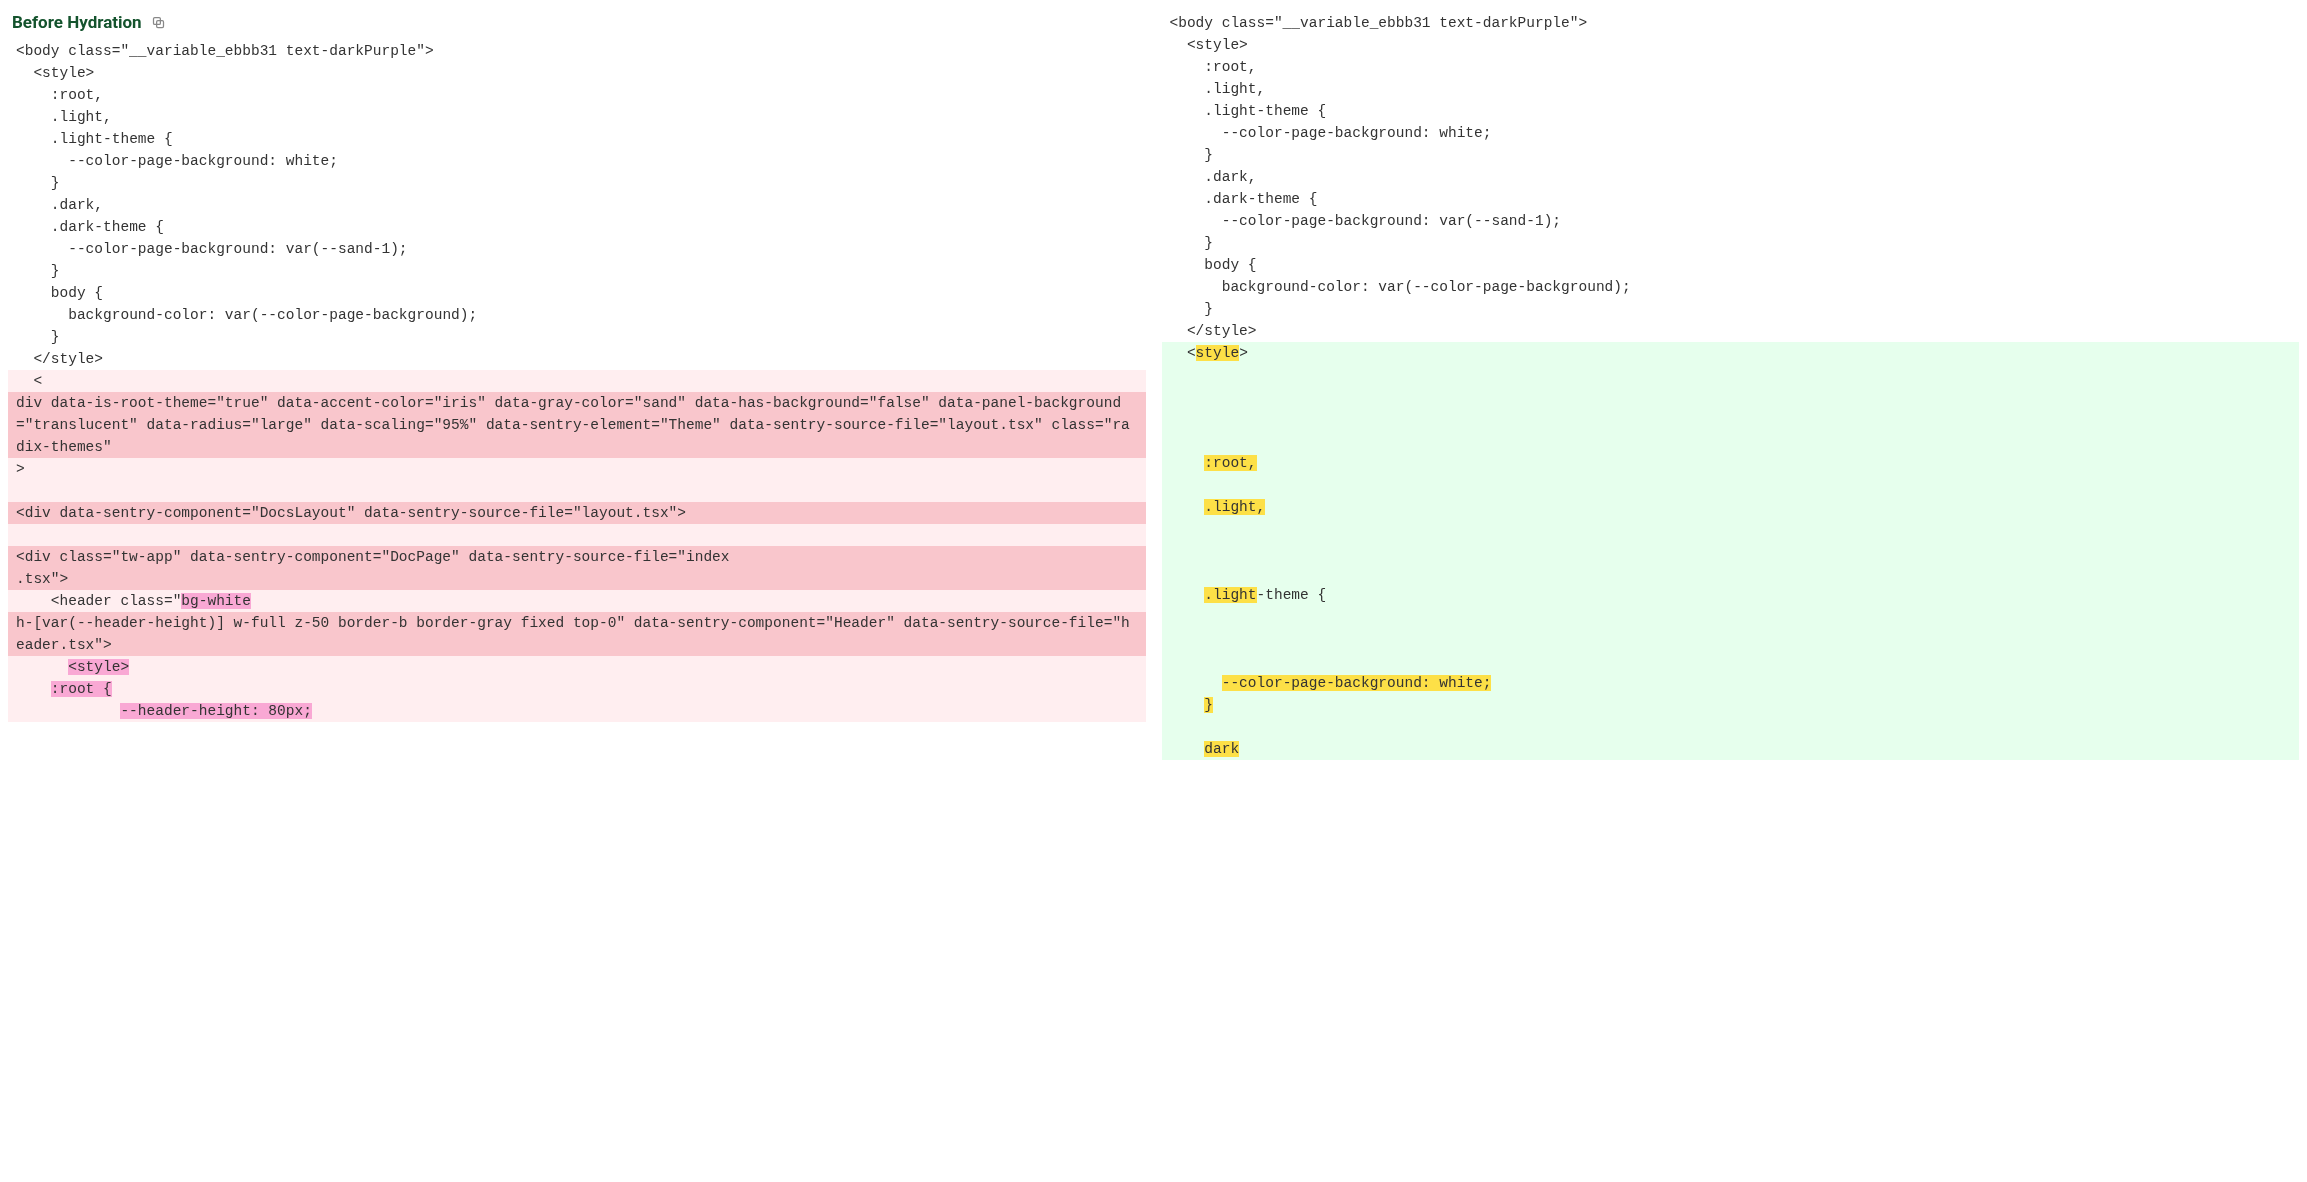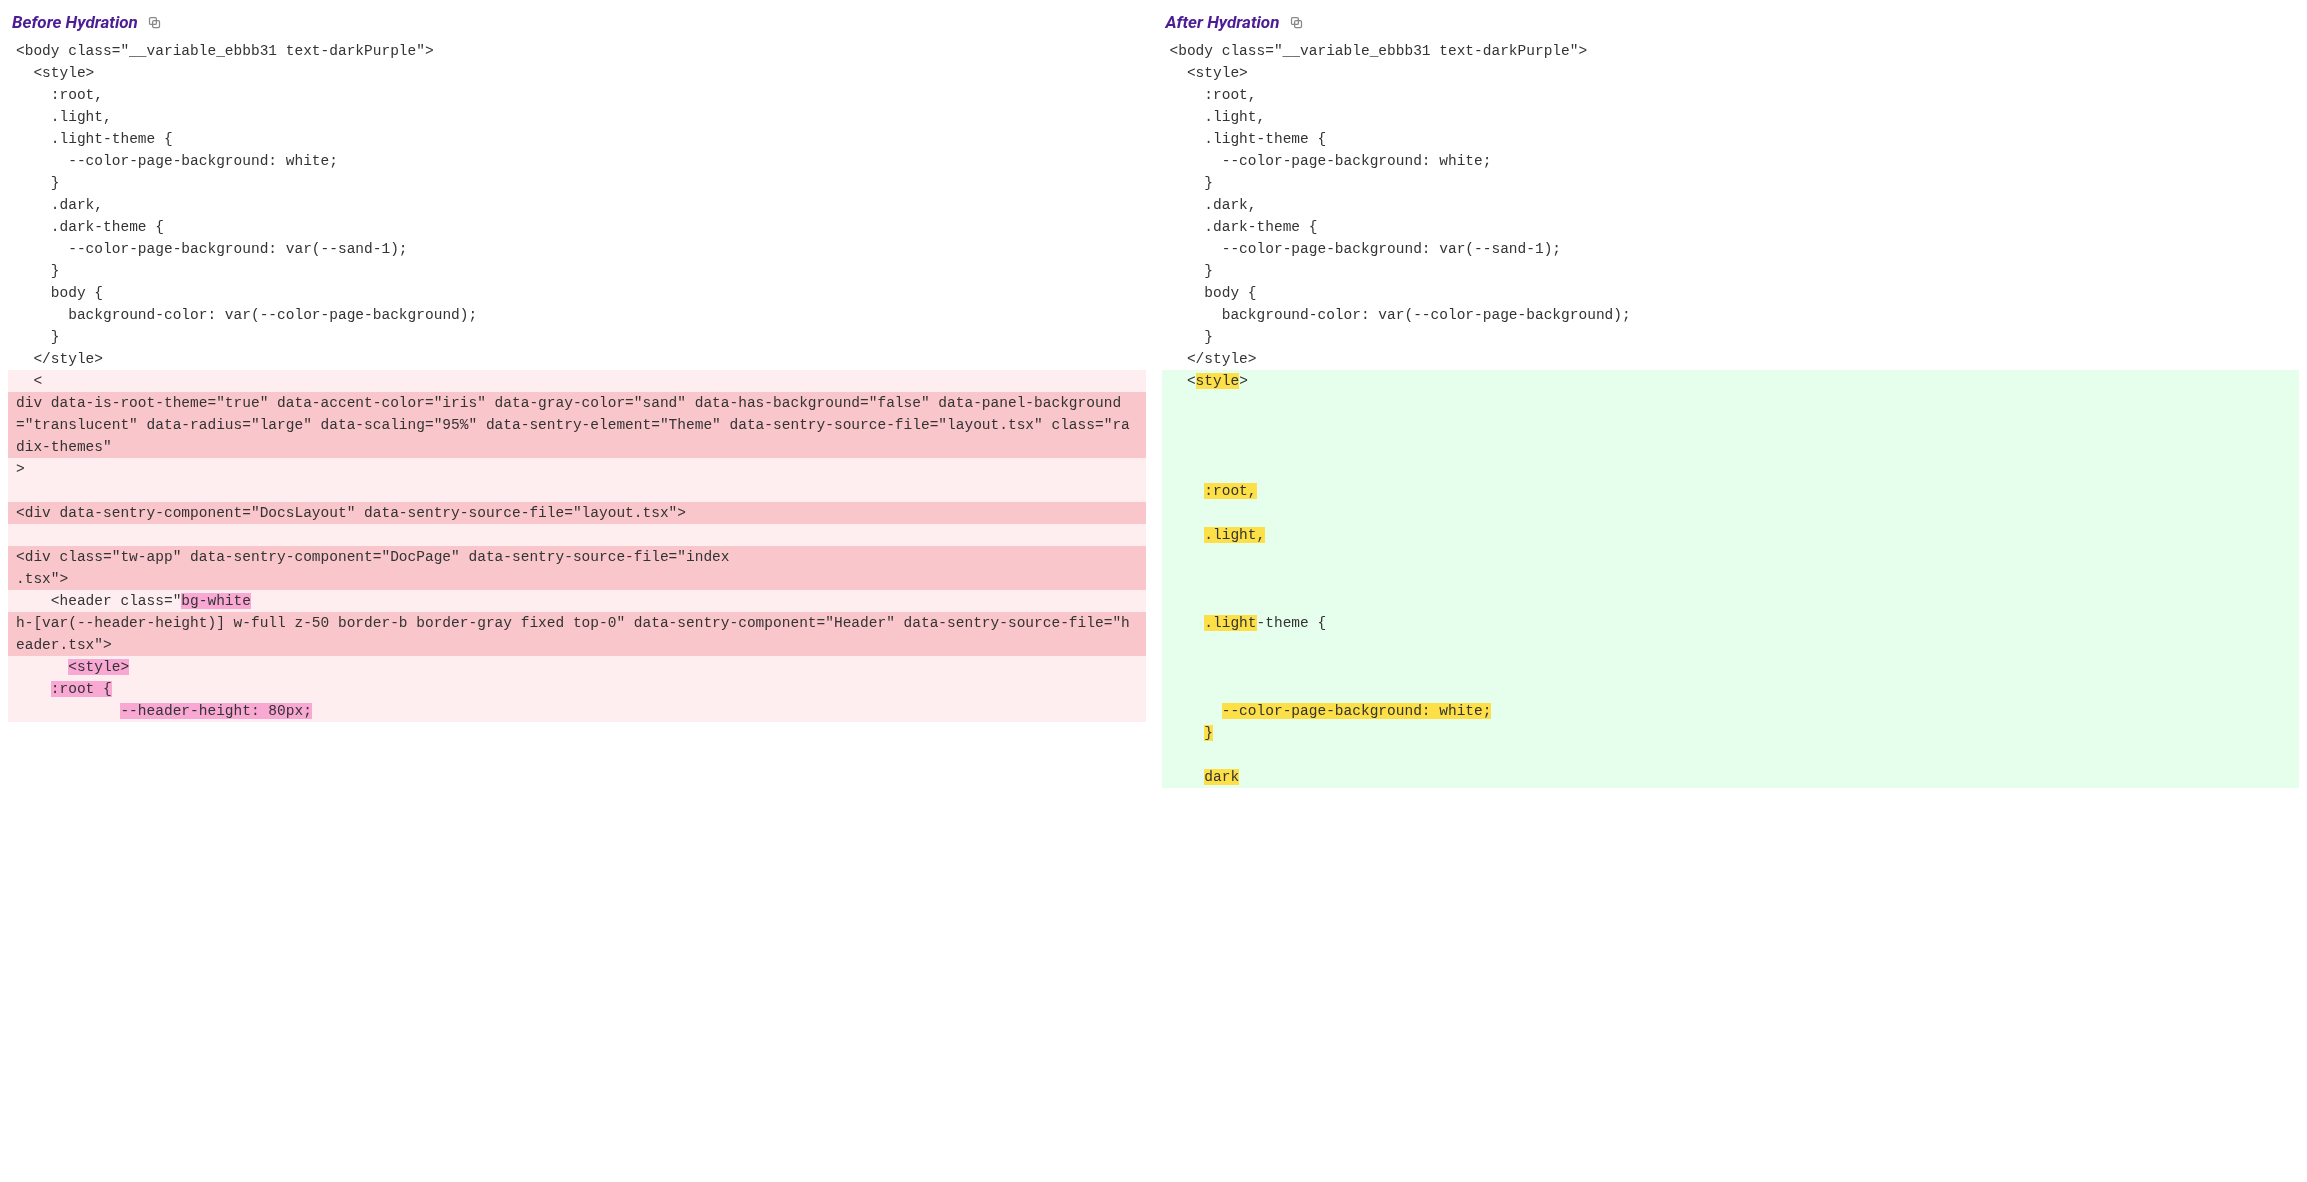--- a/index.html
+++ b/index.html
@@ -22,22 +22,21 @@
   .pane-left { border-right: 0px solid transparent; }
   .pane-header {
     display: flex;
     align-items: center;
     gap: 8px;
     padding: 0 4px 8px 4px;
   }
   .pane-title {
     font-weight: 700;
     font-size: 17px;
-    color: #4c1d95;
-    font-style: italic;
+    color: #14532d;
   }
   .copy-icon {
     display: inline-flex;
     align-items: center;
     justify-content: center;
     width: 18px;
     height: 18px;
     color: #888;
     cursor: pointer;
   }
@@ -74,25 +73,16 @@
         <svg viewBox="0 0 24 24" fill="none" stroke="currentColor" stroke-width="2">
           <rect x="9" y="9" width="11" height="11" rx="2"></rect>
           <rect x="4" y="4" width="11" height="11" rx="2"></rect>
         </svg>
       </span>
     </div>
     <div class="code-block" id="left-code"><div class="line ">&lt;body class="__variable_ebbb31 text-darkPurple"&gt;</div><div class="line ">  &lt;style&gt;</div><div class="line ">    :root,</div><div class="line ">    .light,</div><div class="line ">    .light-theme {</div><div class="line ">      --color-page-background: white;</div><div class="line ">    }</div><div class="line ">    .dark,</div><div class="line ">    .dark-theme {</div><div class="line ">      --color-page-background: var(--sand-1);</div><div class="line ">    }</div><div class="line ">    body {</div><div class="line ">      background-color: var(--color-page-background);</div><div class="line ">    }</div><div class="line ">  &lt;/style&gt;</div><div class="line diff-del-light">  &lt;</div><div class="line diff-del-dark">div data-is-root-theme="true" data-accent-color="iris" data-gray-color="sand" data-has-background="false" data-panel-background="translucent" data-radius="large" data-scaling="95%" data-sentry-element="Theme" data-sentry-source-file="layout.tsx" class="radix-themes"</div><div class="line diff-del-light">&gt;</div><div class="line diff-del-light">&nbsp;</div><div class="line diff-del-dark">&lt;div data-sentry-component="DocsLayout" data-sentry-source-file="layout.tsx"&gt;</div><div class="line diff-del-light">&nbsp;</div><div class="line diff-del-dark">&lt;div class="tw-app" data-sentry-component="DocPage" data-sentry-source-file="index</div><div class="line diff-del-dark">.tsx"&gt;</div><div class="line diff-del-light"><span>    &lt;header class="</span><span class="hl-del">bg-white</span></div><div class="line diff-del-dark">h-[var(--header-height)] w-full z-50 border-b border-gray fixed top-0" data-sentry-component="Header" data-sentry-source-file="header.tsx"&gt;</div><div class="line diff-del-light"><span>      </span><span class="hl-del">&lt;style&gt;</span></div><div class="line diff-del-light"><span>    </span><span class="hl-del">:root {</span></div><div class="line diff-del-light"><span>            </span><span class="hl-del">--header-height: 80px;</span></div></div>
   </div>
 
   <div class="pane">
-    <div class="pane-header">
-      <span class="pane-title">After Hydration</span>
-      <span class="copy-icon">
-        <svg viewBox="0 0 24 24" fill="none" stroke="currentColor" stroke-width="2">
-          <rect x="9" y="9" width="11" height="11" rx="2"></rect>
-          <rect x="4" y="4" width="11" height="11" rx="2"></rect>
-        </svg>
-      </span>
-    </div>
     <div class="code-block" id="right-code"><div class="line ">&lt;body class="__variable_ebbb31 text-darkPurple"&gt;</div><div class="line ">  &lt;style&gt;</div><div class="line ">    :root,</div><div class="line ">    .light,</div><div class="line ">    .light-theme {</div><div class="line ">      --color-page-background: white;</div><div class="line ">    }</div><div class="line ">    .dark,</div><div class="line ">    .dark-theme {</div><div class="line ">      --color-page-background: var(--sand-1);</div><div class="line ">    }</div><div class="line ">    body {</div><div class="line ">      background-color: var(--color-page-background);</div><div class="line ">    }</div><div class="line ">  &lt;/style&gt;</div><div class="line diff-add-light"><span>  &lt;</span><span class="hl-add">style</span><span>&gt;</span></div><div class="line diff-add-light">&nbsp;</div><div class="line diff-add-light">&nbsp;</div><div class="line diff-add-light">&nbsp;</div><div class="line diff-add-light">&nbsp;</div><div class="line diff-add-light"><span>    </span><span class="hl-add">:root,</span></div><div class="line diff-add-light">&nbsp;</div><div class="line diff-add-light"><span>    </span><span class="hl-add">.light,</span></div><div class="line diff-add-light">&nbsp;</div><div class="line diff-add-light">&nbsp;</div><div class="line diff-add-light">&nbsp;</div><div class="line diff-add-light"><span>    </span><span class="hl-add">.light</span><span>-theme {</span></div><div class="line diff-add-light">&nbsp;</div><div class="line diff-add-light">&nbsp;</div><div class="line diff-add-light">&nbsp;</div><div class="line diff-add-light"><span>      </span><span class="hl-add">--color-page-background: white;</span></div><div class="line diff-add-light"><span>    </span><span class="hl-add">}</span></div><div class="line diff-add-light">&nbsp;</div><div class="line diff-add-light"><span>    </span><span class="hl-add">dark</span></div></div>
   </div>
 
 </div>
 
 </body></html>

